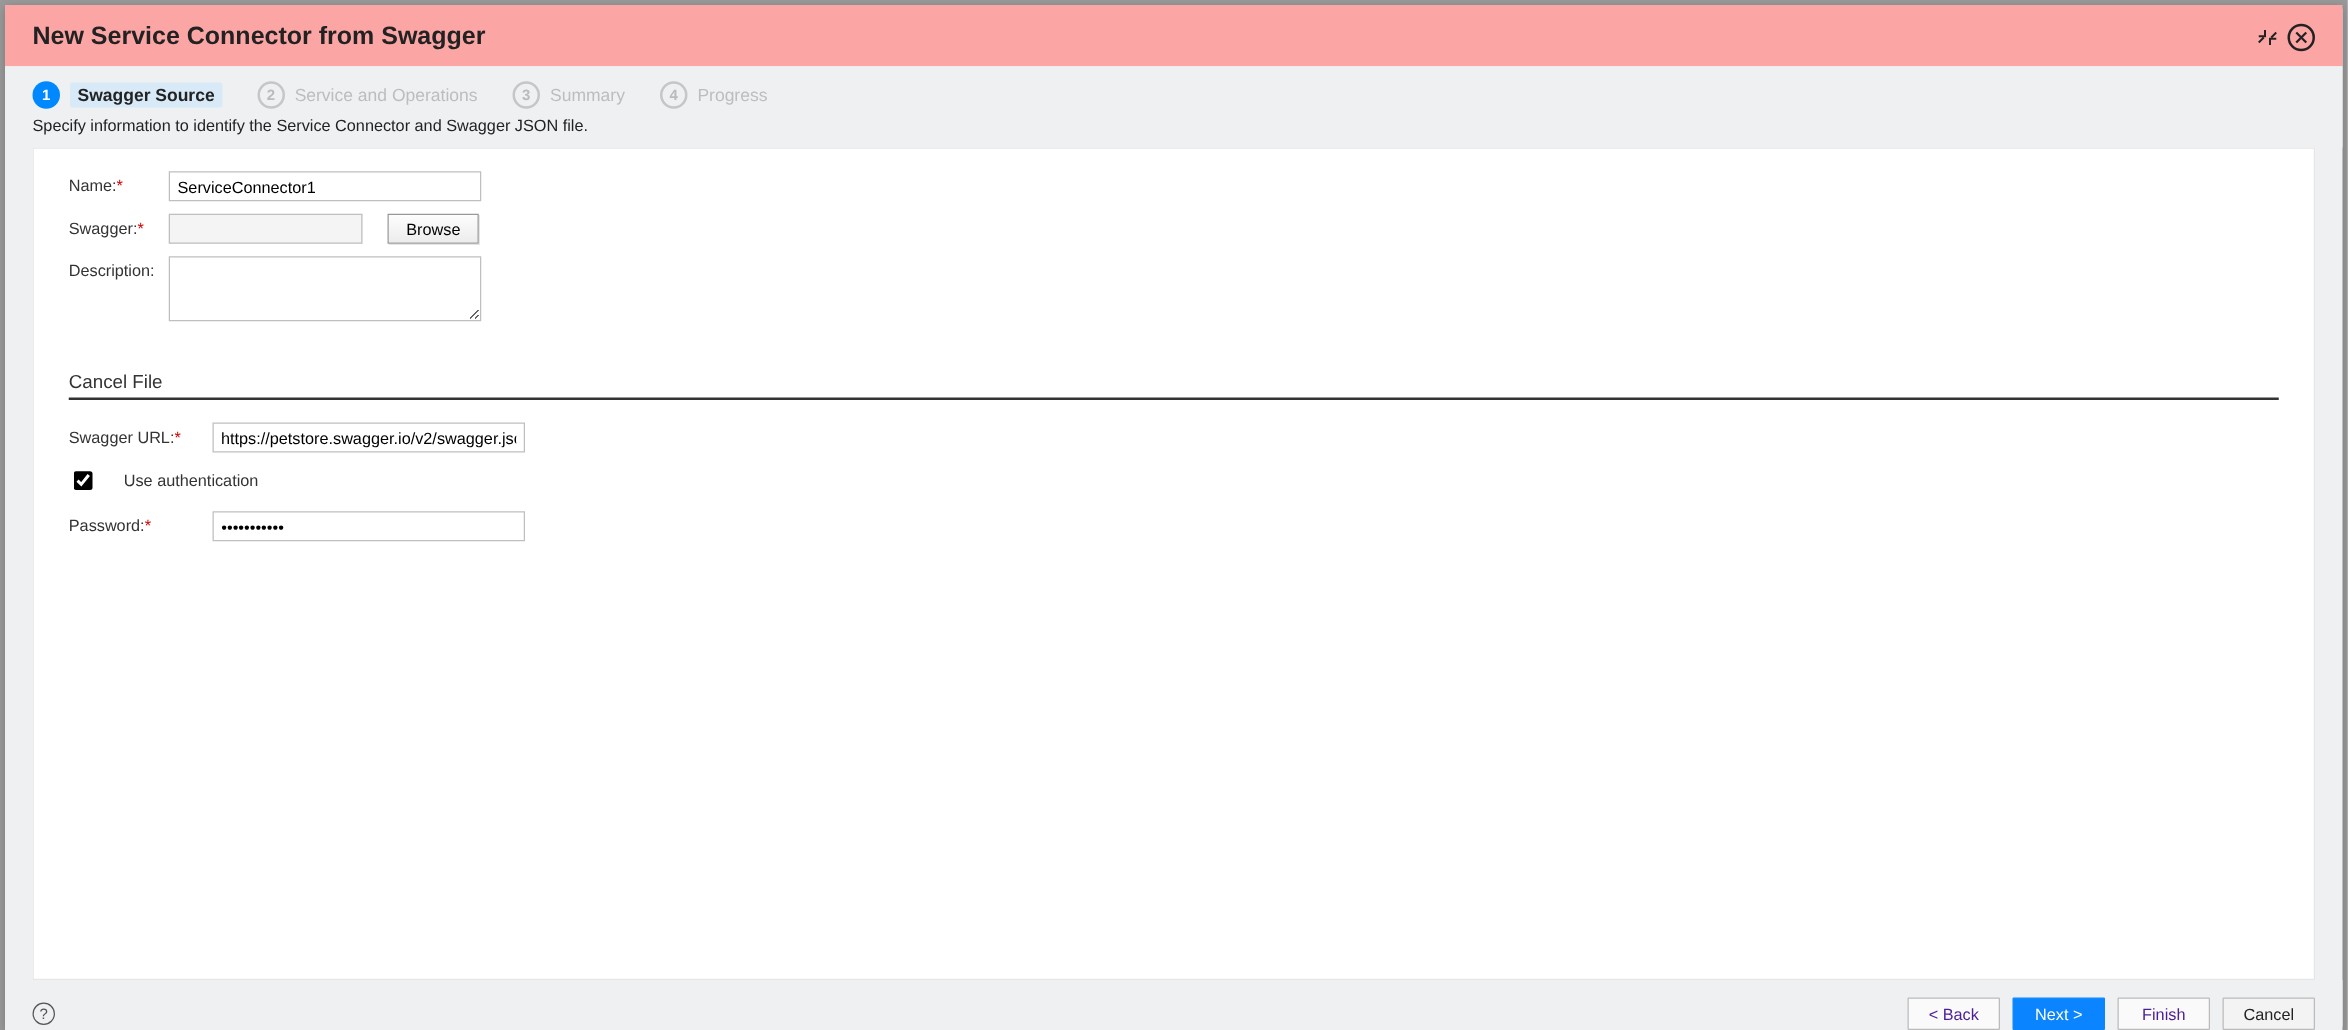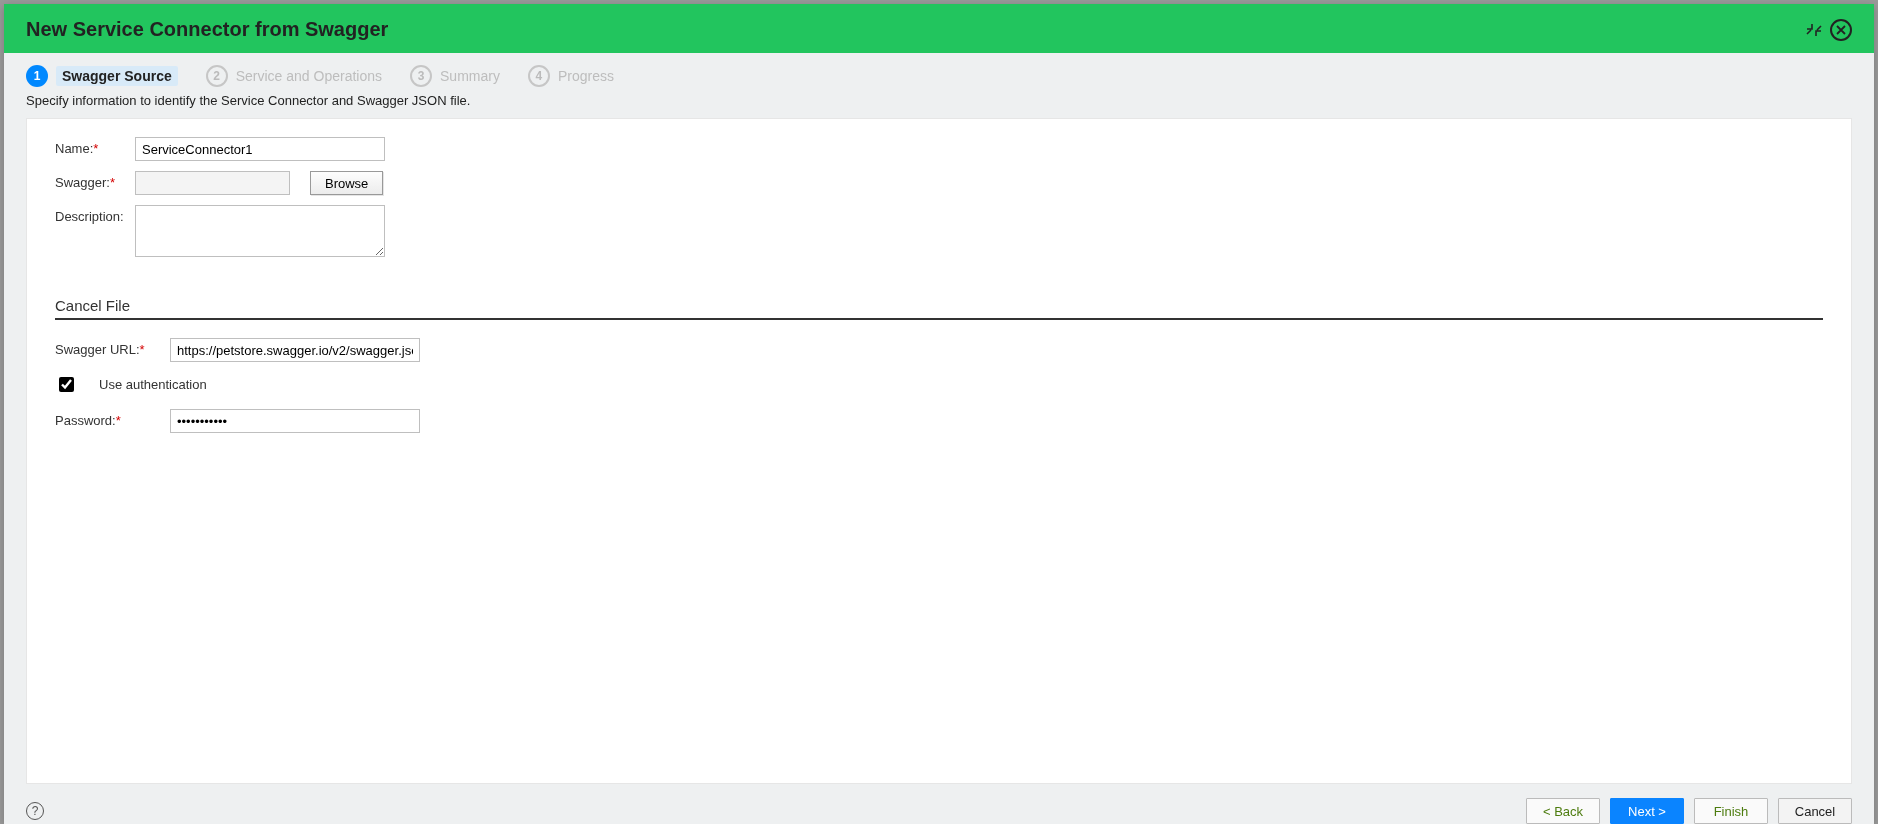--- a/index.html
+++ b/index.html
@@ -4,21 +4,21 @@
 <style>
   * { box-sizing: border-box; font-family: "Segoe UI", Arial, sans-serif; }
   html, body { margin:0; padding:0; width:1878px; height:824px; background:#999; overflow:hidden; }
   .modal {
     position:absolute; left:4px; top:4px; right:4px; bottom:0;
     background:#eef0f1; border-radius:4px; box-shadow:0 2px 8px rgba(0,0,0,0.2);
     display:flex; flex-direction:column;
   }
   .modal-header {
     display:flex; align-items:center; justify-content:space-between;
-    padding:14px 22px 12px 22px; background:#22c55e;gap:44px;
+    padding:14px 22px 12px 22px; background:#fca5a5;gap:44px;
   }
   .modal-title { font-size:20px; font-weight:600; color:#222; }
   .header-controls { display:flex; gap:8px; align-items:center; }
   .icon-btn { cursor:pointer; display:flex; align-items:center; justify-content:center; }
   .collapse-icon svg, .close-icon svg { display:block; }
   .close-icon { width:22px; height:22px; border:2px solid #222; border-radius:50%; }
 
   .wizard-bar {
     display:flex; align-items:center; gap:28px;
     padding:12px 22px 6px 22px; background:#eef0f1;
@@ -68,21 +68,21 @@
   .footer {
     display:flex; align-items:center; justify-content:space-between;
     padding:14px 22px 0 22px; background:#eef0f1;
   }
   .footer-left {}
   .footer-right { display:flex; gap:10px; }
   .wbtn {
     min-width:74px; height:26px; font-size:13px; border:1px solid #bbb; cursor:pointer;
     background:#fff; color:#222; border-radius:1px;
   }
-  .wbtn.disabled { color:#4d7c0f; background:#fafafa; cursor:default; }
+  .wbtn.disabled { color:#4c1d95; background:#fafafa; cursor:default; }
   .wbtn.primary { background:#0a84ff; border-color:#0a84ff; color:#fff; }
   .wbtn.cancel { background:#f3f3f3; }
   .help-icon {
     width:18px; height:18px; border:1.5px solid #555; border-radius:50%;
     display:flex; align-items:center; justify-content:center; font-size:12px; color:#555;
   }
 </style>
 </head>
 <body>
 

